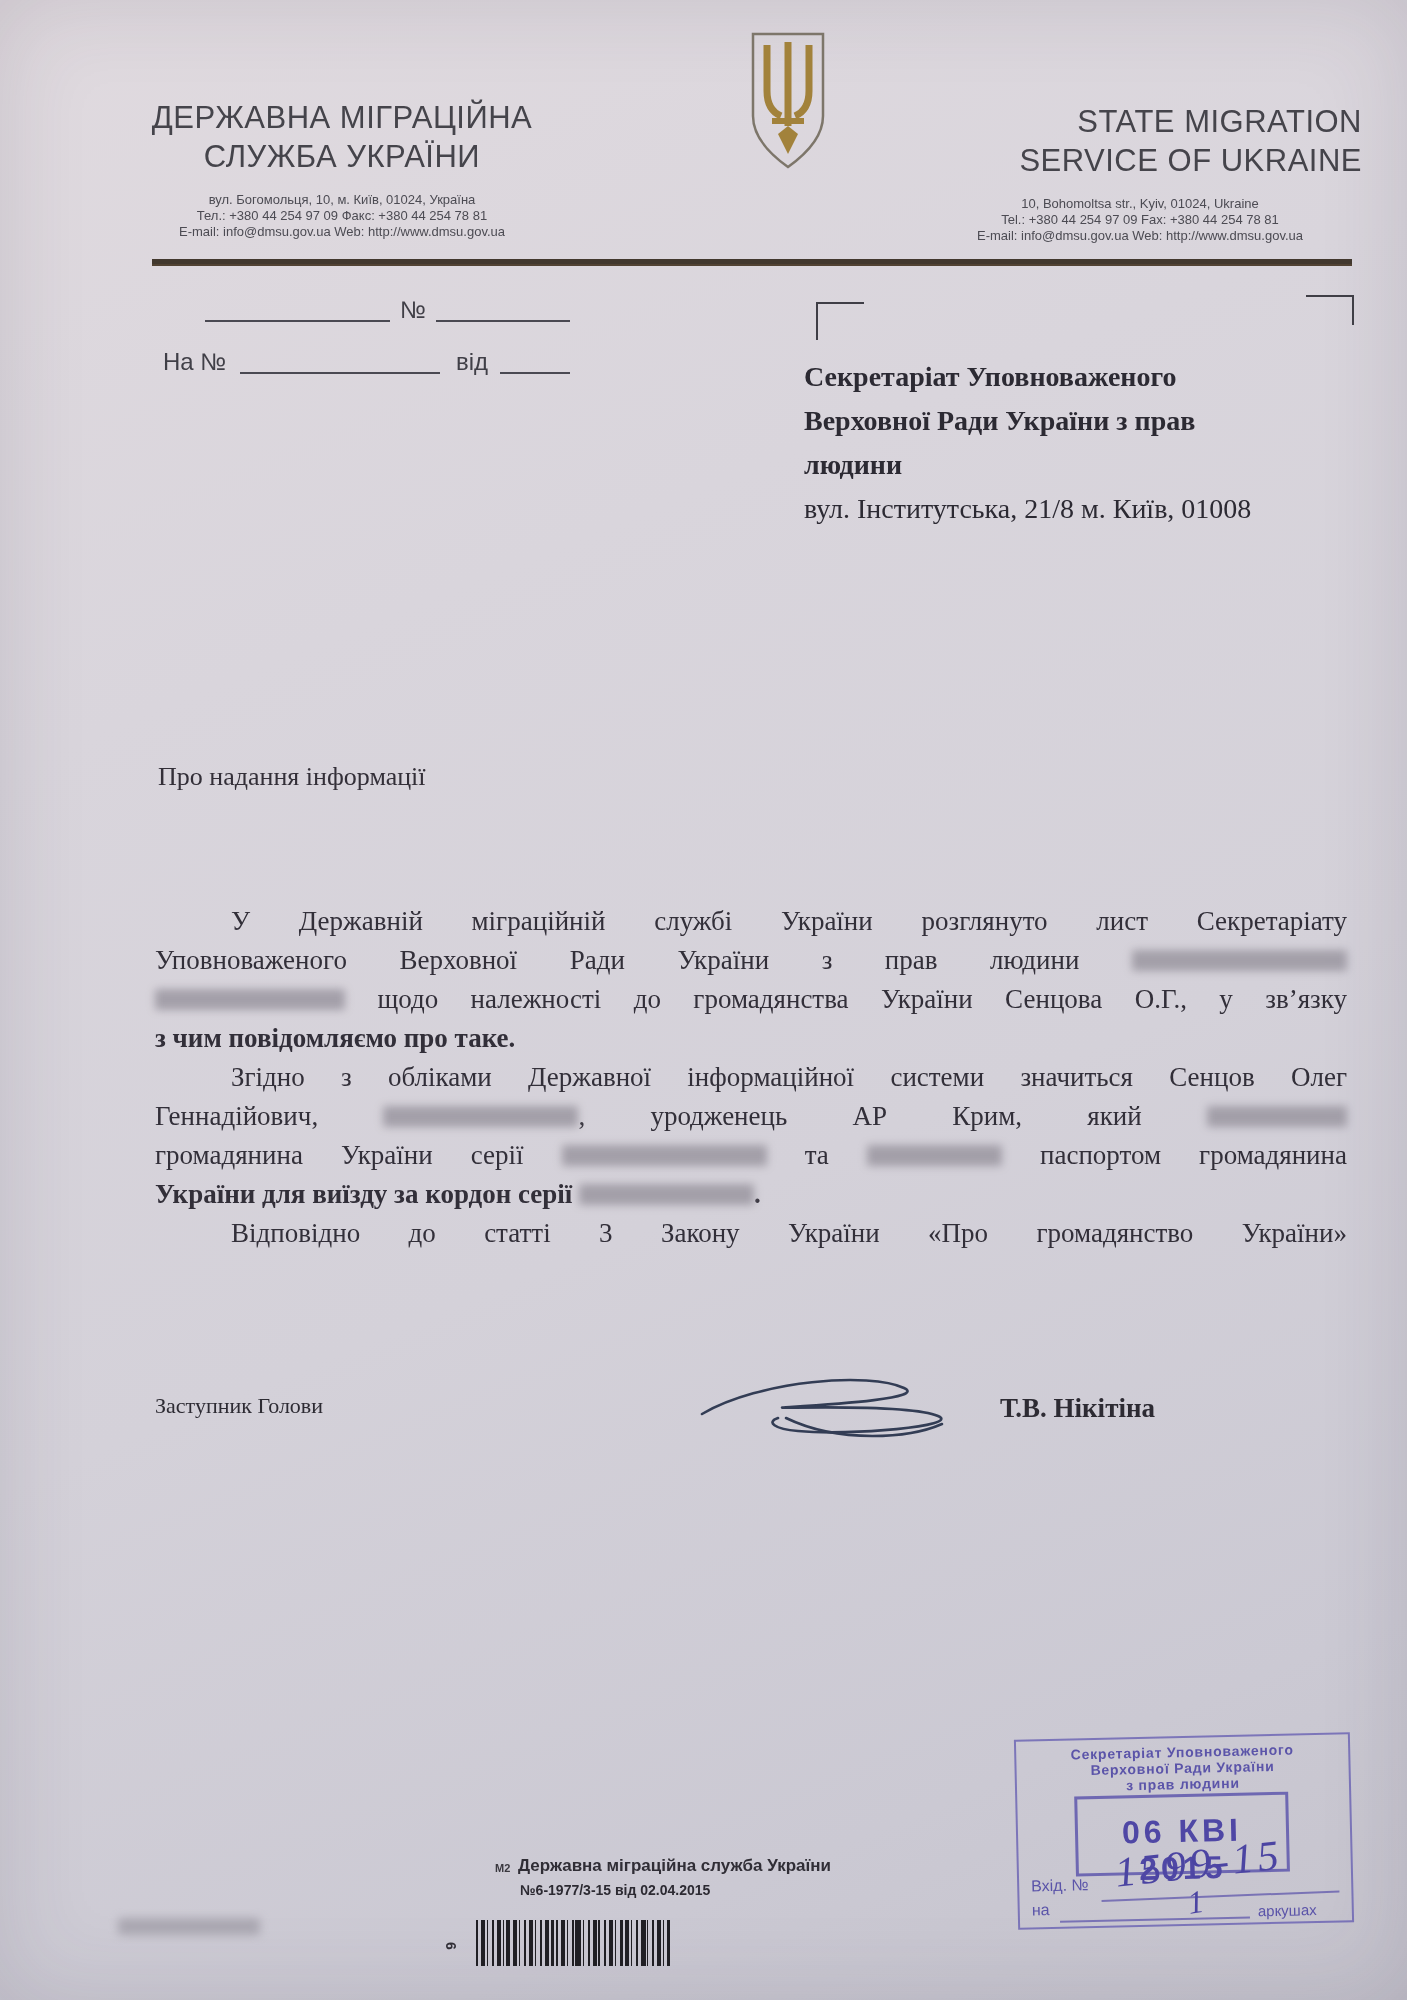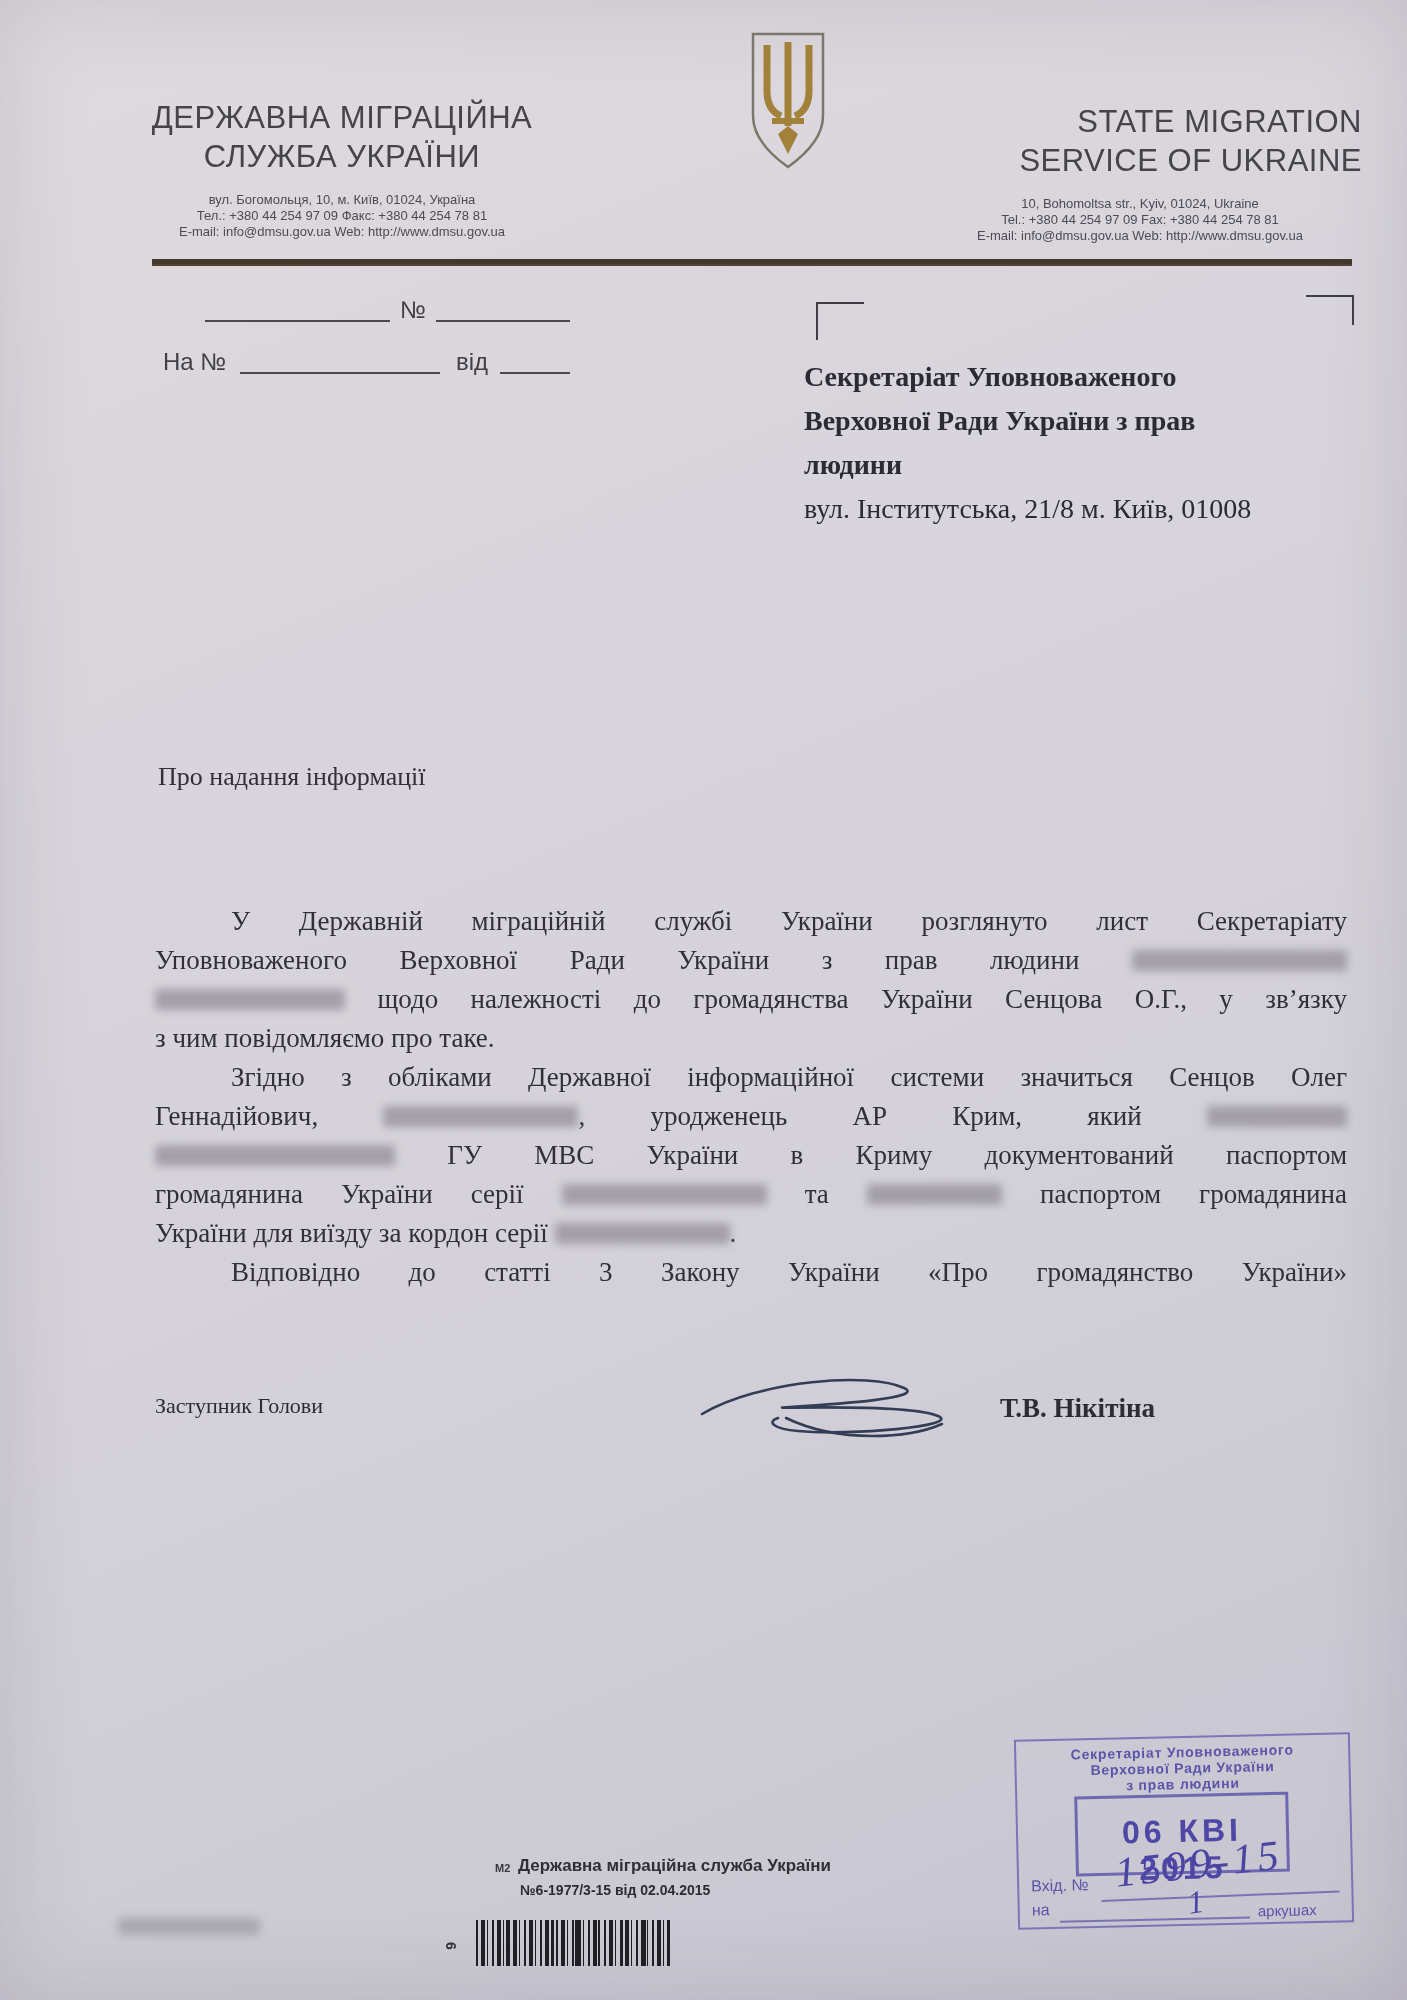--- a/index.html
+++ b/index.html
@@ -25,21 +25,21 @@
   
   .crn-tl{left:816px;top:302px;width:46px;height:36px;border-left:2px solid #3f3e46;border-top:2px solid #3f3e46;}
   .crn-tr{left:1306px;top:295px;width:46px;height:28px;border-right:2px solid #3f3e46;border-top:2px solid #3f3e46;}
   
   .recipient{left:804px;top:355px;width:545px;font-size:28px;line-height:44px;font-weight:700;color:#2c2a33;}
   .recipient .plain{font-weight:400;}
   
   .subject{left:158px;top:762px;font-size:26px;color:#332f38;}
   .body{left:155px;top:902px;width:1192px;font-size:27px;color:#322f39;}
   .bline{height:39px;line-height:39px;text-align:justify;text-align-last:justify;white-space:nowrap;}
-  .bline.last{text-align-last:left;}
+  .bline.last{text-align-last:left;font-weight:bold;}
   .bline.ind{padding-left:76px;}
   .redact{display:inline-block;height:21px;border-radius:2px;background:#97939d;filter:blur(4px);opacity:.8;vertical-align:-2px;}
   
   .sig-pos{left:155px;top:1393px;font-size:22px;font-weight:400;color:#2d2b33;}
   .sig-name{left:1000px;top:1393px;width:345px;text-align:left;font-size:27px;font-weight:700;color:#2d2b33;}
   .squiggle{left:690px;top:1366px;width:290px;height:105px;}
   
   .stamp{left:1016px;top:1736px;width:332px;height:186px;border:2px solid rgba(98,90,176,.75);
          transform:rotate(-1.3deg);color:#5b54a9;font-family:"Liberation Sans",sans-serif;}
   .stamp-org{position:absolute;left:0;top:6px;width:100%;text-align:center;font-size:14px;line-height:16px;font-weight:700;letter-spacing:.8px;color:#5b54a9;}
@@ -123,21 +123,20 @@
   <div class="abs subject">Про надання інформації</div>
 
   <div class="abs body">
     <div class="bline ind"><span>У Державній міграційній службі України розглянуто лист Секретаріату</span></div>
     <div class="bline"><span>Уповноваженого Верховної Ради України з прав людини</span> <span class="redact" style="width:215px"></span></div>
     <div class="bline"><span class="redact" style="width:190px"></span> <span>щодо належності до громадянства України Сенцова О.Г., у зв’язку</span></div>
     <div class="bline last"><span>з чим повідомляємо про таке.</span></div>
 
     <div class="bline ind"><span>Згідно з обліками Державної інформаційної системи значиться Сенцов Олег</span></div>
     <div class="bline"><span>Геннадійович,</span> <span class="redact" style="width:195px"></span><span>, уродженець АР Крим, який</span> <span class="redact" style="width:140px"></span></div>
-    <div class="bline"><span class="redact" style="width:240px"></span> <span>ГУ МВС України в Криму документований паспортом</span></div>
     <div class="bline"><span>громадянина України серії</span> <span class="redact" style="width:205px"></span> <span>та</span> <span class="redact" style="width:135px"></span> <span>паспортом громадянина</span></div>
     <div class="bline last"><span>України для виїзду за кордон серії</span> <span class="redact" style="width:175px"></span><span>.</span></div>
 
     <div class="bline ind"><span>Відповідно до статті 3 Закону України «Про громадянство України»</span></div>
   </div>
 
   <div class="abs sig-pos">Заступник Голови</div>
   <svg class="abs squiggle" viewBox="0 0 290 105">
     <g fill="none" stroke="#333d55" stroke-width="2.6" stroke-linecap="round">
       <path d="M12 48 C70 14 180 6 214 22 C236 32 150 38 100 41 C55 44 215 36 248 50 C272 60 160 70 108 65 C84 63 76 56 88 52"></path>

